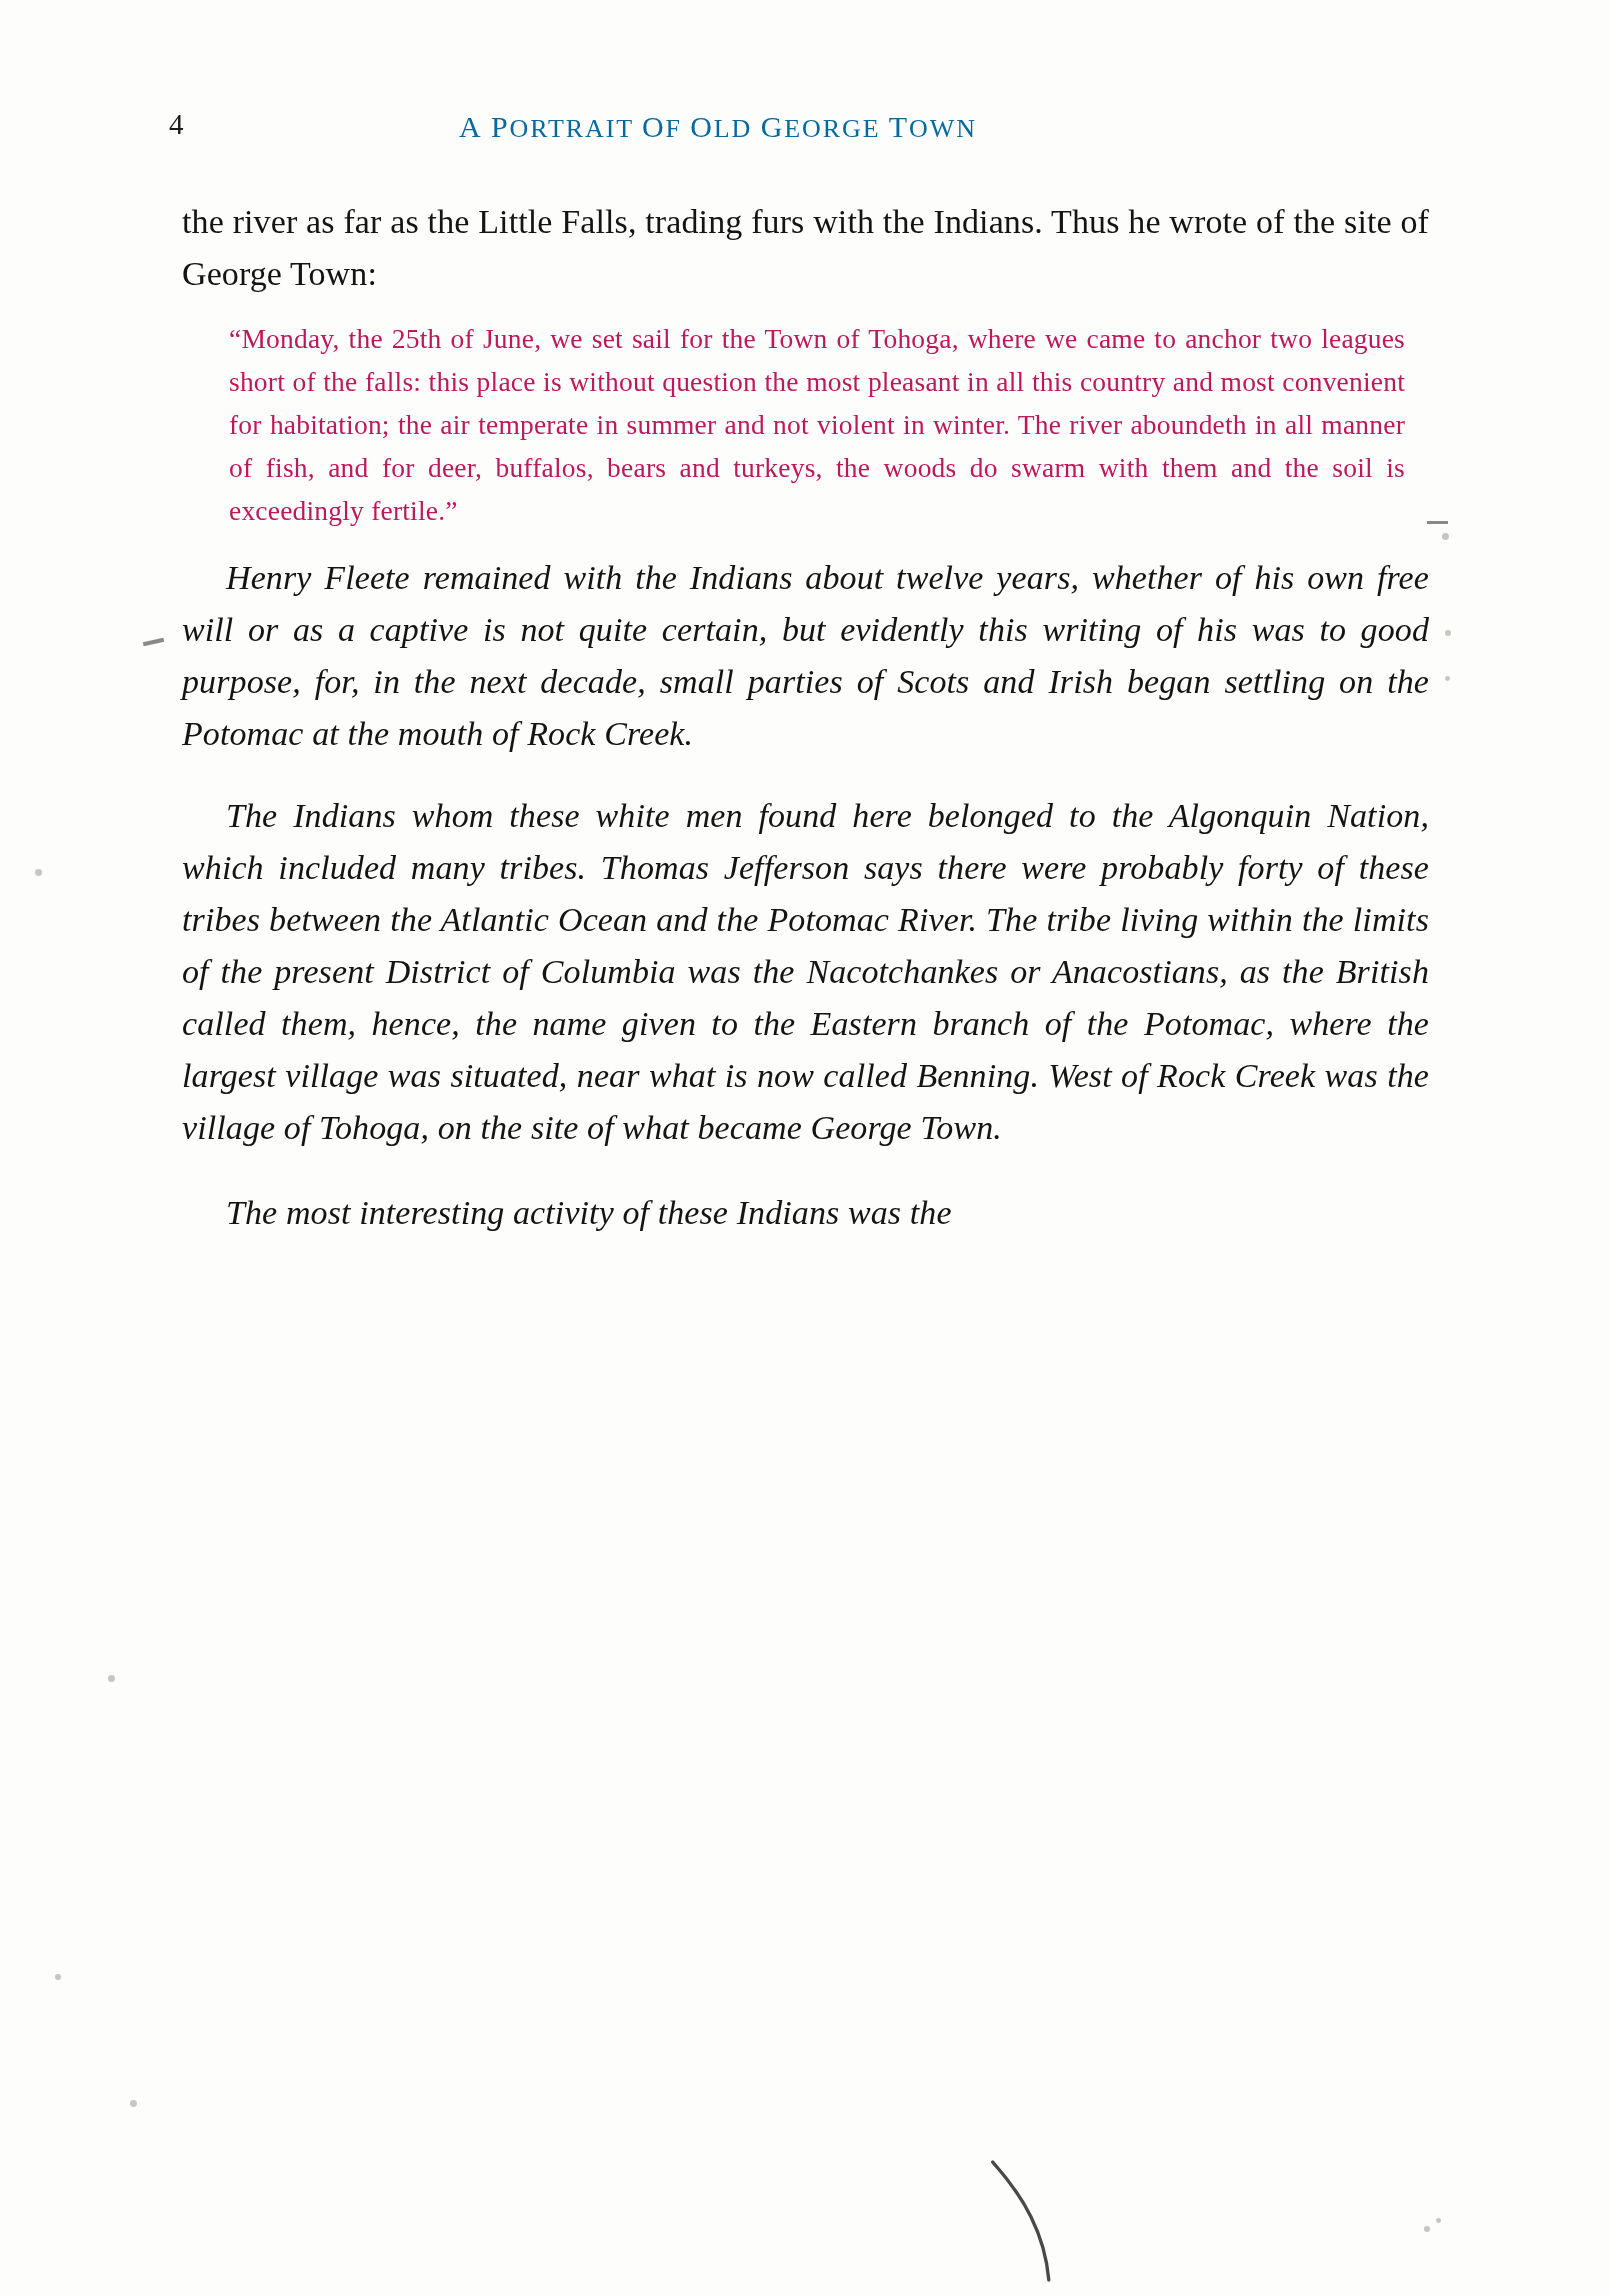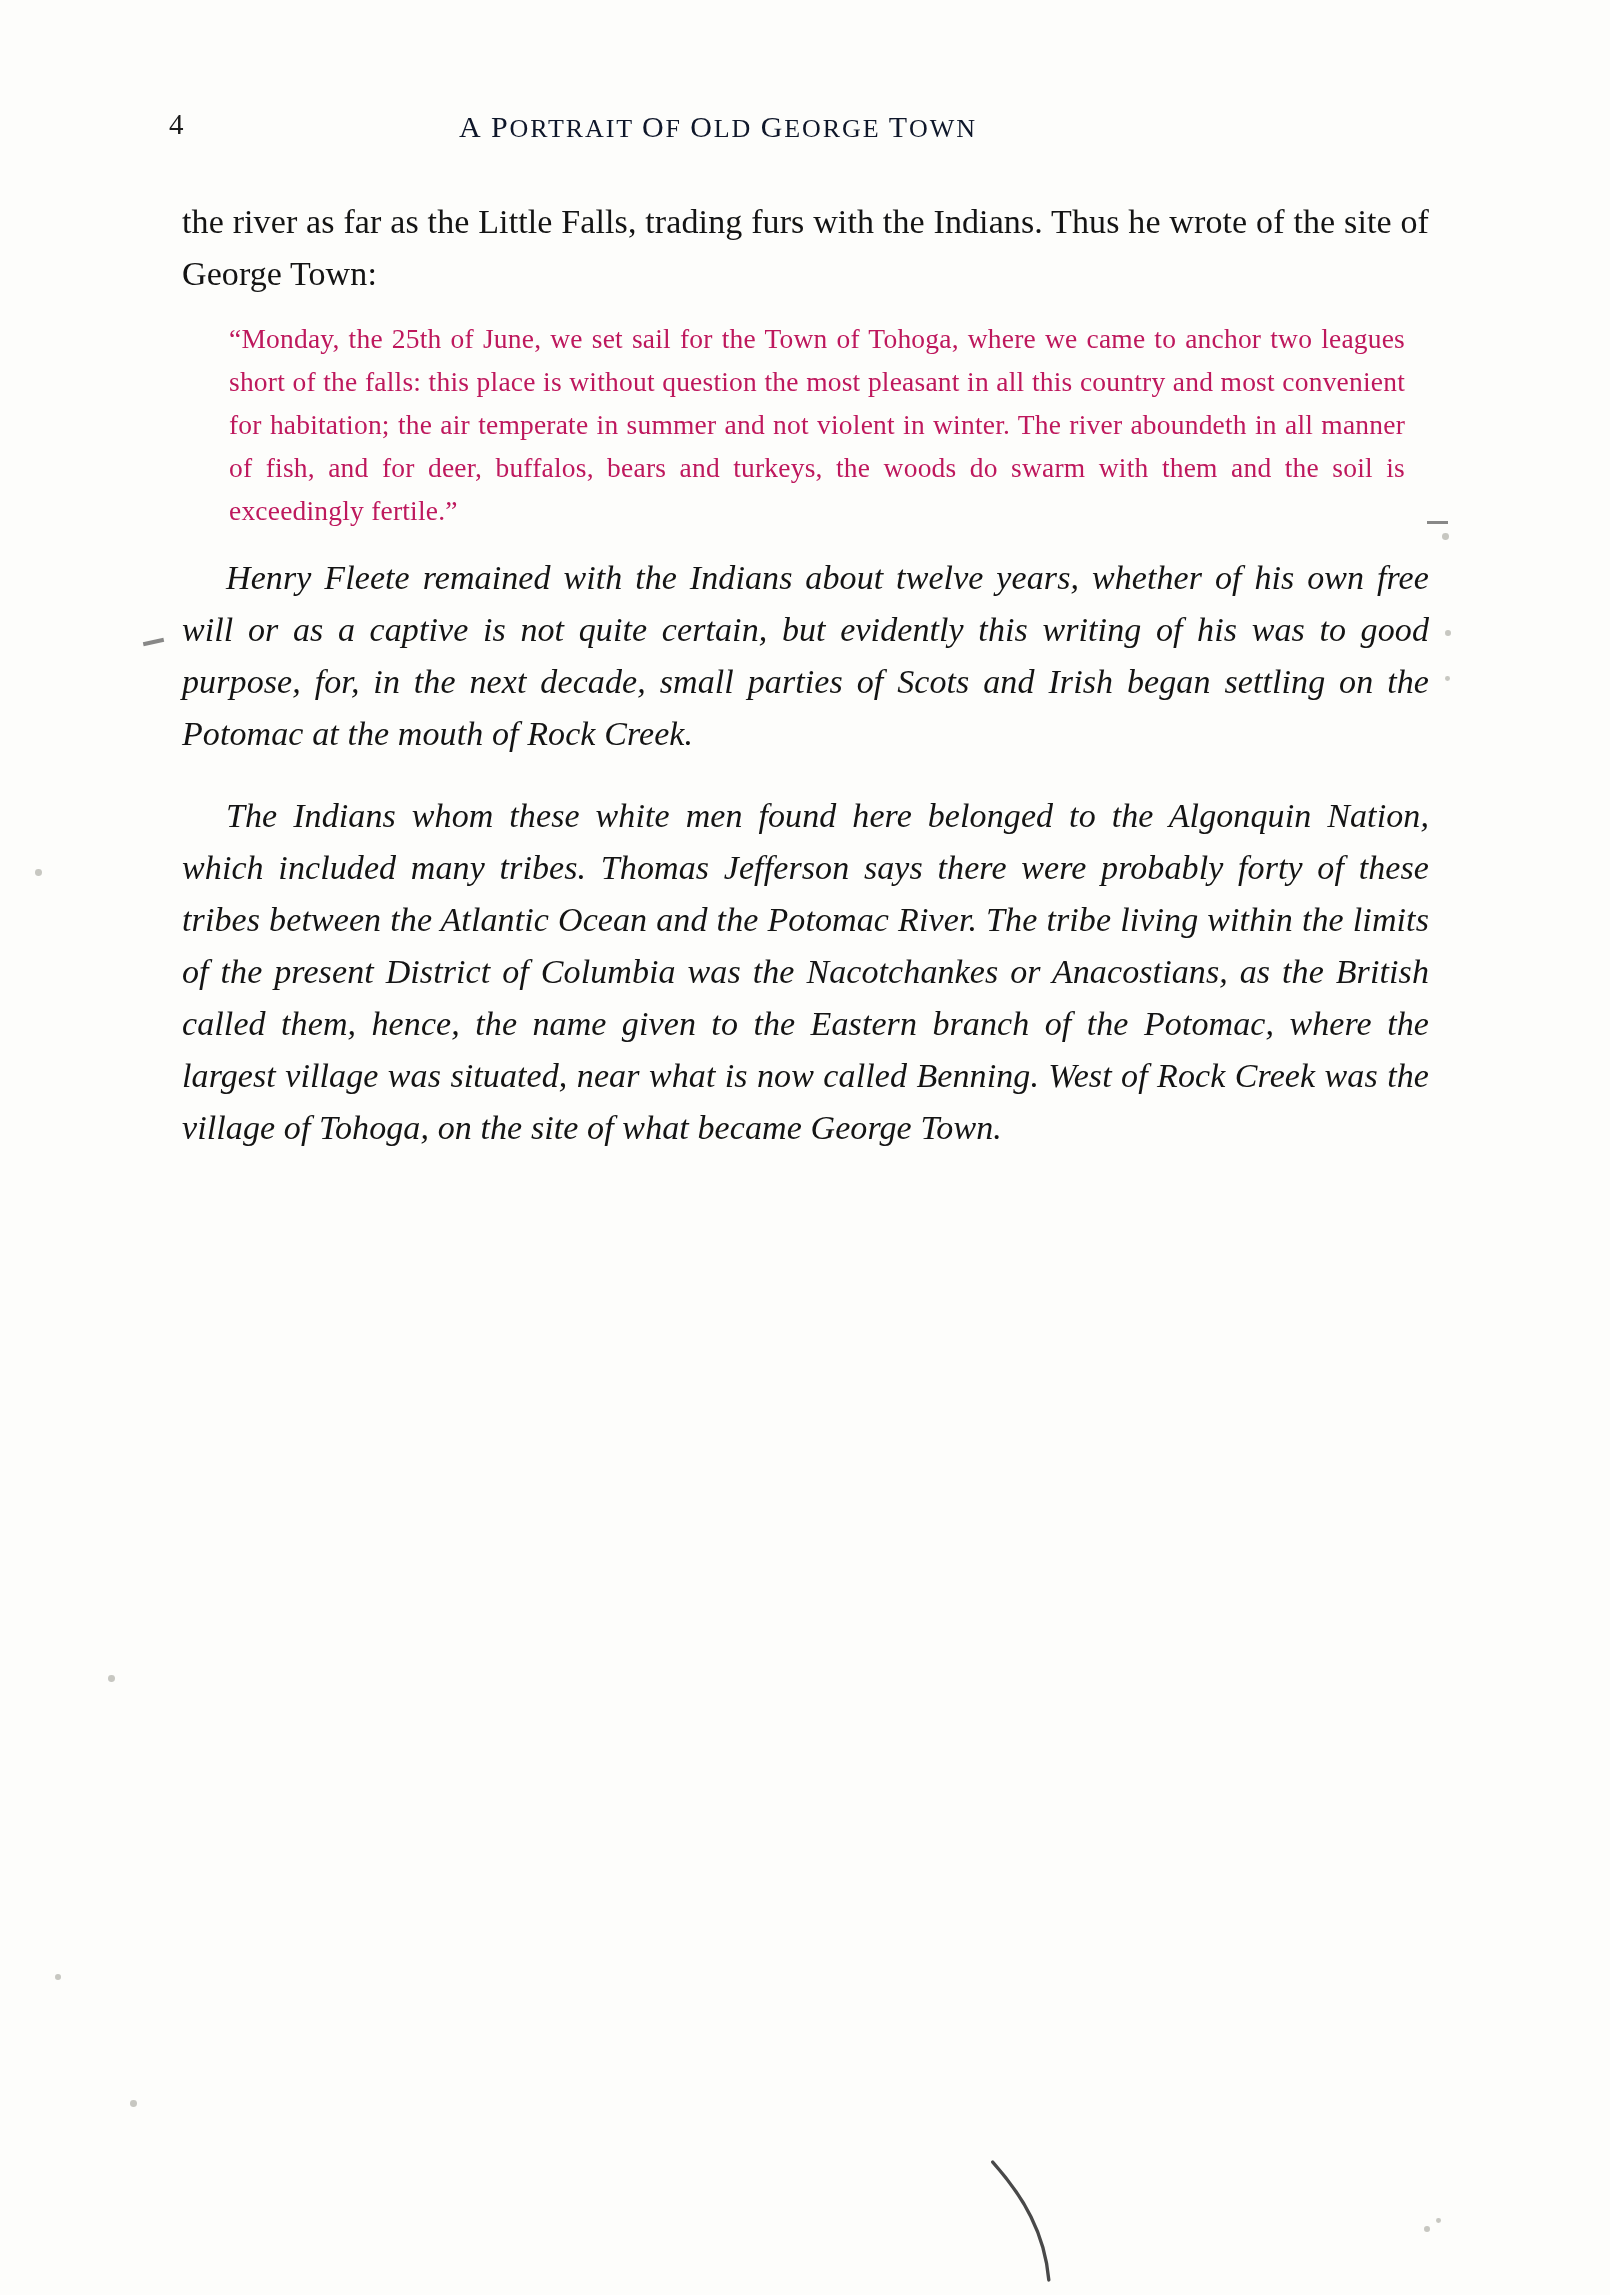--- a/index.html
+++ b/index.html
@@ -39,21 +39,21 @@
     color: #1b1b1b;
   }
   .running-title {
     position: absolute;
     left: 290px;
     top: 1.9px;
     width: 772px;
     text-align: left;
     font-size: 26px;
     letter-spacing: 1.9px;
-    color: #0f172a;
+    color: #0369a1;
     font-variant: small-caps;
   }
   .running-title .cap {
     font-size: 30px;
   }
 
   .body {
     position: absolute;
     left: 169px;
     top: 183px;
@@ -128,20 +128,21 @@
 
     <div class="quote">
       <p class="first">“Monday, the 25th of June, we set sail for the Town of Tohoga, where we came to anchor two leagues short of the falls: this place is without question the most pleasant in all this country and most convenient for habitation; the air temperate in summer and not violent in winter. The river aboundeth in all manner of fish, and for deer, buffalos, bears and turkeys, the woods do swarm with them and the soil is exceedingly fertile.”</p>
     </div>
 
     <p class="para indent">Henry Fleete remained with the Indians about twelve years, whether of his own free will or as a captive is not quite certain, but evidently this writing of his was to good purpose, for, in the next decade, small parties of Scots and Irish began settling on the Potomac at the mouth of Rock Creek.</p>
     <div class="gap-tiny"></div>
     <p class="para indent">The Indians whom these white men found here belonged to the Algonquin Nation, which included many tribes. Thomas Jefferson says there were probably forty of these tribes between the Atlantic Ocean and the Potomac River. The tribe living within the limits of the present District of Columbia was the Nacotchankes or Anacostians, as the British called them, hence, the name given to the Eastern branch of the Potomac, where the largest village was situated, near what is now called Benning. West of Rock Creek was the village of Tohoga, on the site of what became George Town.</p>
     <div class="gap-tiny"></div>
     <div class="gap-tiny"></div>
+    <p class="para indent">The most interesting activity of these Indians was the</p>
 
   </div>
 
   <span class="speck" style="left:1442px; top:533px; width:6.8px; height:6.8px;"></span>
   <span class="speck" style="left:1445px; top:630px; width:5.8px; height:5.8px;"></span>
   <span class="speck" style="left:1445px; top:676px; width:4.8px; height:4.8px;"></span>
   <span class="speck" style="left:35px; top:869px; width:6.8px; height:6.8px;"></span>
   <span class="speck" style="left:108px; top:1675px; width:6.8px; height:6.8px;"></span>
   <span class="speck" style="left:55px; top:1974px; width:5.8px; height:5.8px;"></span>
   <span class="speck" style="left:130px; top:2100px; width:6.8px; height:6.8px;"></span>

